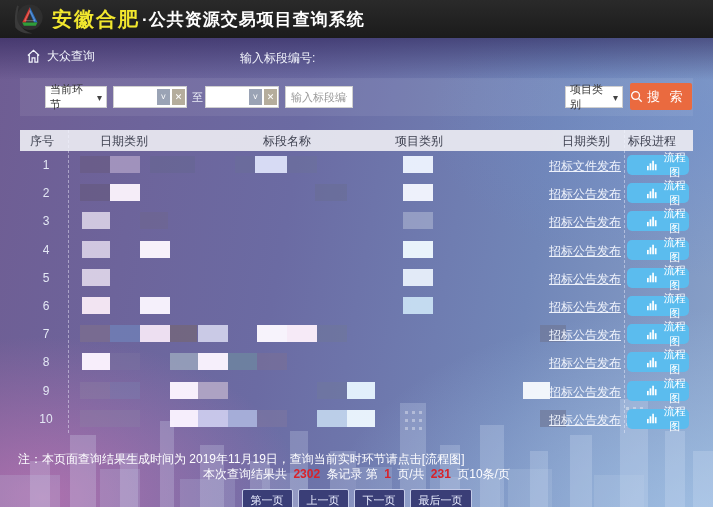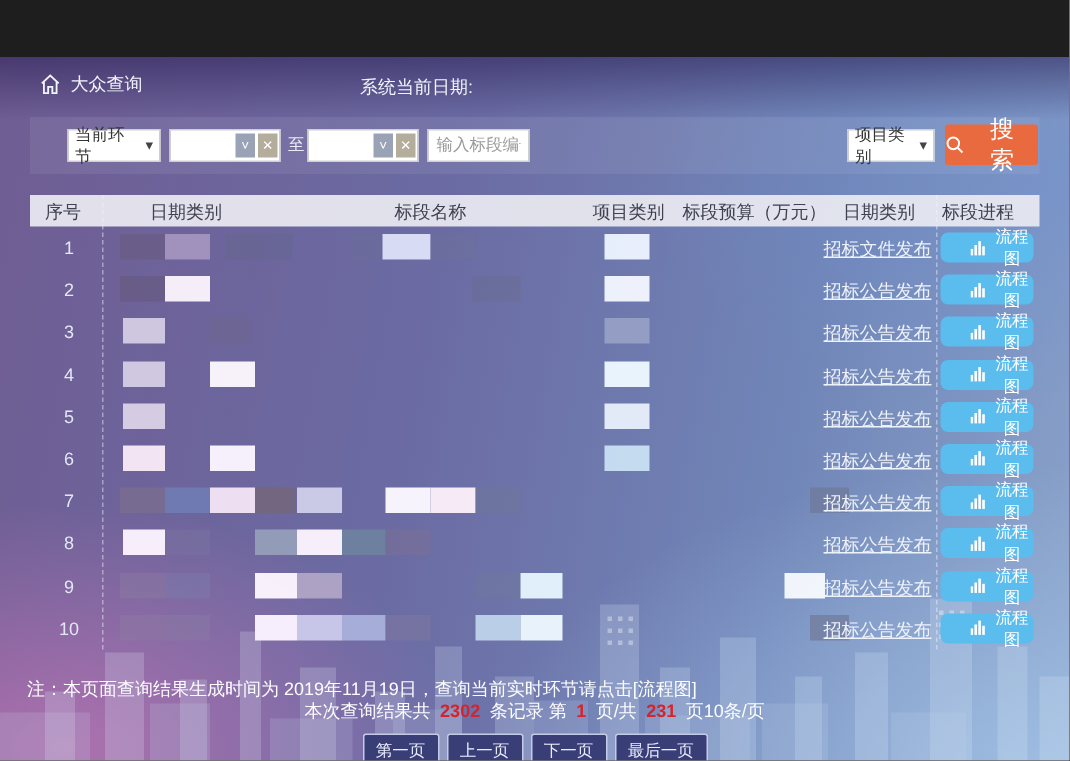--- a/index.html
+++ b/index.html
@@ -35,21 +35,21 @@
   
   .filterbar { position:absolute; top:40px; left:20px; width:673px; height:38px; background:rgba(255,255,255,0.07); z-index:5; }
   .filterbar .fi { position:absolute; top:8px; height:22px; }
   .sel { background:#ffffff; border:1px solid #cfcfcf; display:flex; align-items:center; justify-content:space-between; padding:0 4px; font-size:11px; color:#333; cursor:default; }
   .sel .caret { font-size:10px; color:#444; margin-left:4px; }
   .dateinput { background:#ffffff; border:1px solid #cfcfcf; display:flex; align-items:center; justify-content:flex-end; padding:1px; }
   .mini { width:13px; height:16px; background:#b5ad9c; color:#fff; font-size:9px; line-height:16px; text-align:center; margin-left:2px; cursor:pointer; }
   .toLbl { font-size:11px; color:#e8ebf6; line-height:22px; }
   .txtinput { background:#ffffff; border:1px solid #cfcfcf; font-size:11px; color:#333; padding:0 5px; height:22px; font-family:inherit; }
   .txtinput::placeholder { color:#9a9a9a; }
-  .searchbtn { position:absolute; top:5px; left:610px; width:62px; height:27px; background:#ea6a3f; border:none; border-radius:2px; color:#fff; font-size:16px; letter-spacing:3px; display:flex; align-items:center; justify-content:center; cursor:pointer; font-family:inherit; }
+  .searchbtn { position:absolute; top:5px; left:610px; width:62px; height:27px; background:#ea6a3f; border:none; border-radius:2px; color:#fff; font-size:13px; letter-spacing:3px; display:flex; align-items:center; cursor:pointer; font-family:inherit; }
   .searchbtn svg { margin-right:4px; }
 
   
   .thead { position:absolute; top:92px; left:20px; width:673px; height:21px; background:rgba(233,234,241,0.93); z-index:4; }
   .thead .col { position:absolute; top:3px; font-size:12px; color:#3e4150; white-space:nowrap; }
   .rows { position:absolute; top:113px; left:20px; width:673px; height:282px; z-index:4; }
   .trow { position:relative; width:673px; height:28.2px; }
   .rownum { position:absolute; left:18px; top:7px; font-size:12px; color:#e3e7f4; width:16px; text-align:center; }
   .block { position:absolute; top:5px; height:17px; }
   .stage { position:absolute; right:72px; top:7px; font-size:12px; color:#eef2fb; white-space:nowrap;text-decoration:underline; }
@@ -63,20 +63,32 @@
   .note2 { position:absolute; left:0; top:428px; width:713px; text-align:center; font-size:12px; color:#fdfdff; z-index:6; }
   .rednum { color:#d8232a; font-weight:bold; margin:0 3px; }
   .pager { position:absolute; left:0; top:451px; width:713px; display:flex; justify-content:center; gap:5px; z-index:6; }
   .pagebtn { background:#3a3e77; border:1px solid #c4cbe8; color:#e9edff; font-size:11px; padding:3px 8px 6px 8px; border-radius:2px; cursor:pointer; font-family:inherit; white-space:nowrap; }
 </style>
 </head>
 <body>
 
 <div class="page">
 
+  <div class="topbar">
+    <svg class="logo" viewBox="0 0 40 40">
+      <path d="M6 4 Q2 16 4 30 Q10 38 24 37 Q12 34 9 26 Q5 14 8 5 Z" fill="#3a3a3a"></path>
+      <circle cx="21" cy="18" r="15" fill="#2f2f2f"></circle>
+      <path d="M21 6 L12 24 L16 24 L21 13 Z" fill="#d8332b"></path>
+      <path d="M21 6 L30 24 L26 24 L21 13 Z" fill="#2a6fc2"></path>
+      <path d="M12 24 L30 24 L28 28 L14 28 Z" fill="#2f9e3a"></path>
+      <path d="M21 10 L15 22 L27 22 Z" fill="none" stroke="#e8e8e8" stroke-width="0.8" opacity="0.5"></path>
+    </svg>
+    <span class="title-city">安徽合肥</span>
+    <span class="title-rest">·公共资源交易项目查询系统</span>
+  </div>
 
   <div class="bg">
 
     <svg class="skyline" width="713" height="118" viewBox="0 0 713 118">
       <g fill="#dfeafb" opacity="0.22">
         <rect x="30" y="72" width="20" height="46"></rect>
           <rect x="70" y="46" width="26" height="72"></rect>
         <rect x="120" y="64" width="18" height="54"></rect>
           <rect x="160" y="32" width="14" height="86"></rect>
         <rect x="200" y="56" width="24" height="62"></rect>
@@ -124,21 +136,21 @@
       </g>
     </svg>
 
     <div class="subrow">
       <div class="home-wrap">
         <svg width="15" height="15" viewBox="0 0 16 16">
           <path d="M2 7 L8 1.5 L14 7 M3.5 6 L3.5 14 L6.5 14 L6.5 9.5 L9.5 9.5 L9.5 14 L12.5 14 L12.5 6" fill="none" stroke="#f2f4fc" stroke-width="1.3"></path>
         </svg>
         <span class="home-label">大众查询</span>
       </div>
-      <span class="sysdate">系统当前日期:</span>
+      <span class="sysdate">输入标段编号:</span>
     </div>
 
     <div class="filterbar">
       <div class="fi sel" style="left:25px;width:62px;">
         <span>当前环节</span>
         <span class="caret">▾</span>
       </div>
       <div class="fi dateinput" style="left:93px;width:74px;">
         <span class="mini" style="background:#9aa3b5;">˅</span>
         <span class="mini">✕</span>
@@ -160,21 +172,20 @@
         </svg>
         <span>搜 索</span>
       </button>
     </div>
 
     <div class="thead">
         <span class="col" style="left: 10px;">序号</span>
         <span class="col" style="left: 80px;">日期类别</span>
         <span class="col" style="left: 243px;">标段名称</span>
         <span class="col" style="left: 375px;">项目类别</span>
-        <span class="col" style="left: 435px;">标段预算（万元）</span>
         <span class="col" style="left: 542px;">日期类别</span>
         <span class="col" style="left: 608px;">标段进程</span>
       </div>
     <div class="dash dash1"></div>
     <div class="dash dash2"></div>
 
     <div class="rows">
         <div class="trow">
           <span class="rownum">1</span>
           <div class="block" style="left: 60px; width: 30px; background: rgb(106, 93, 135); opacity: 0.85;"></div>

